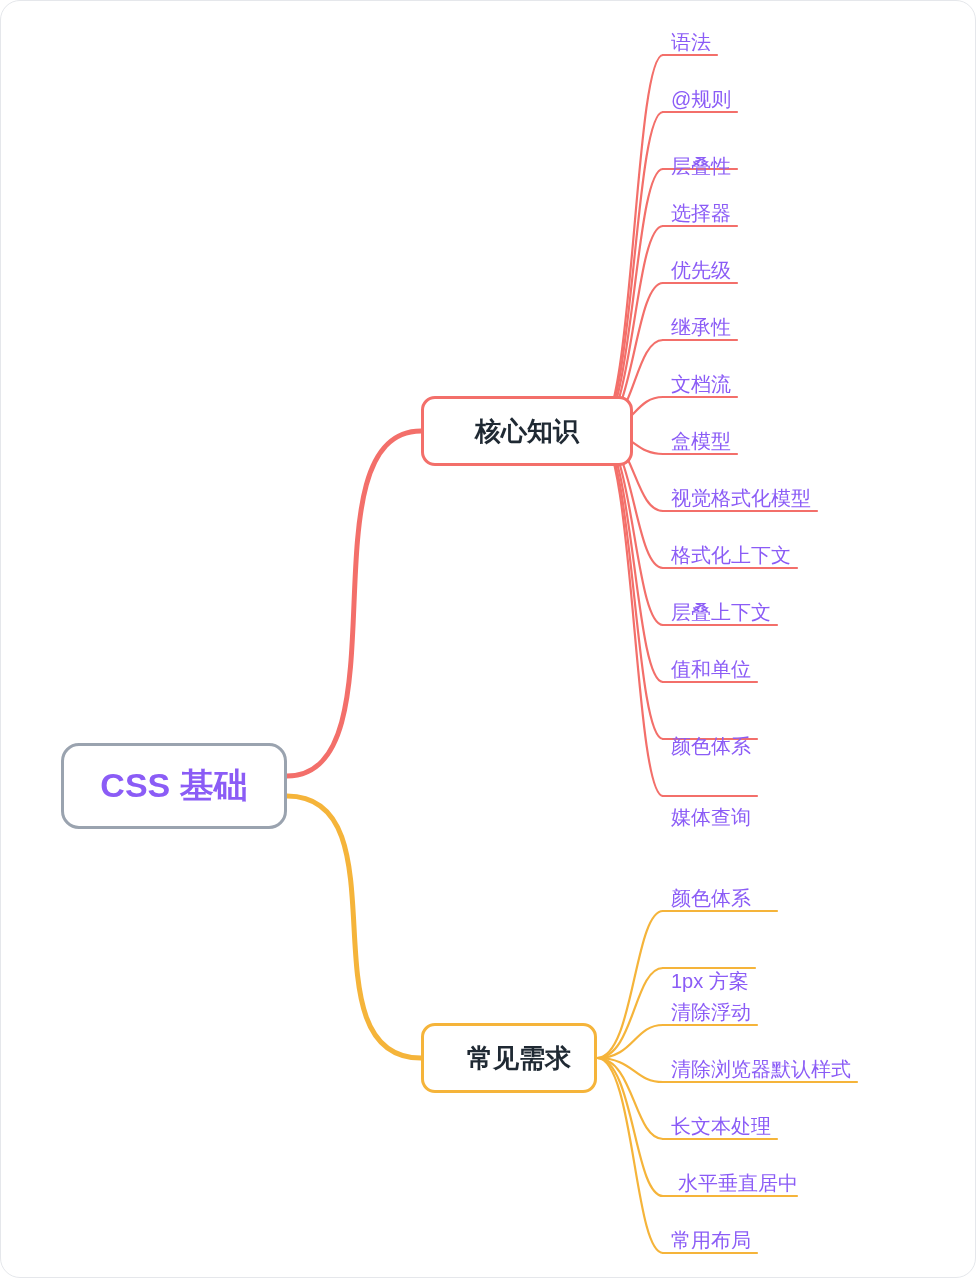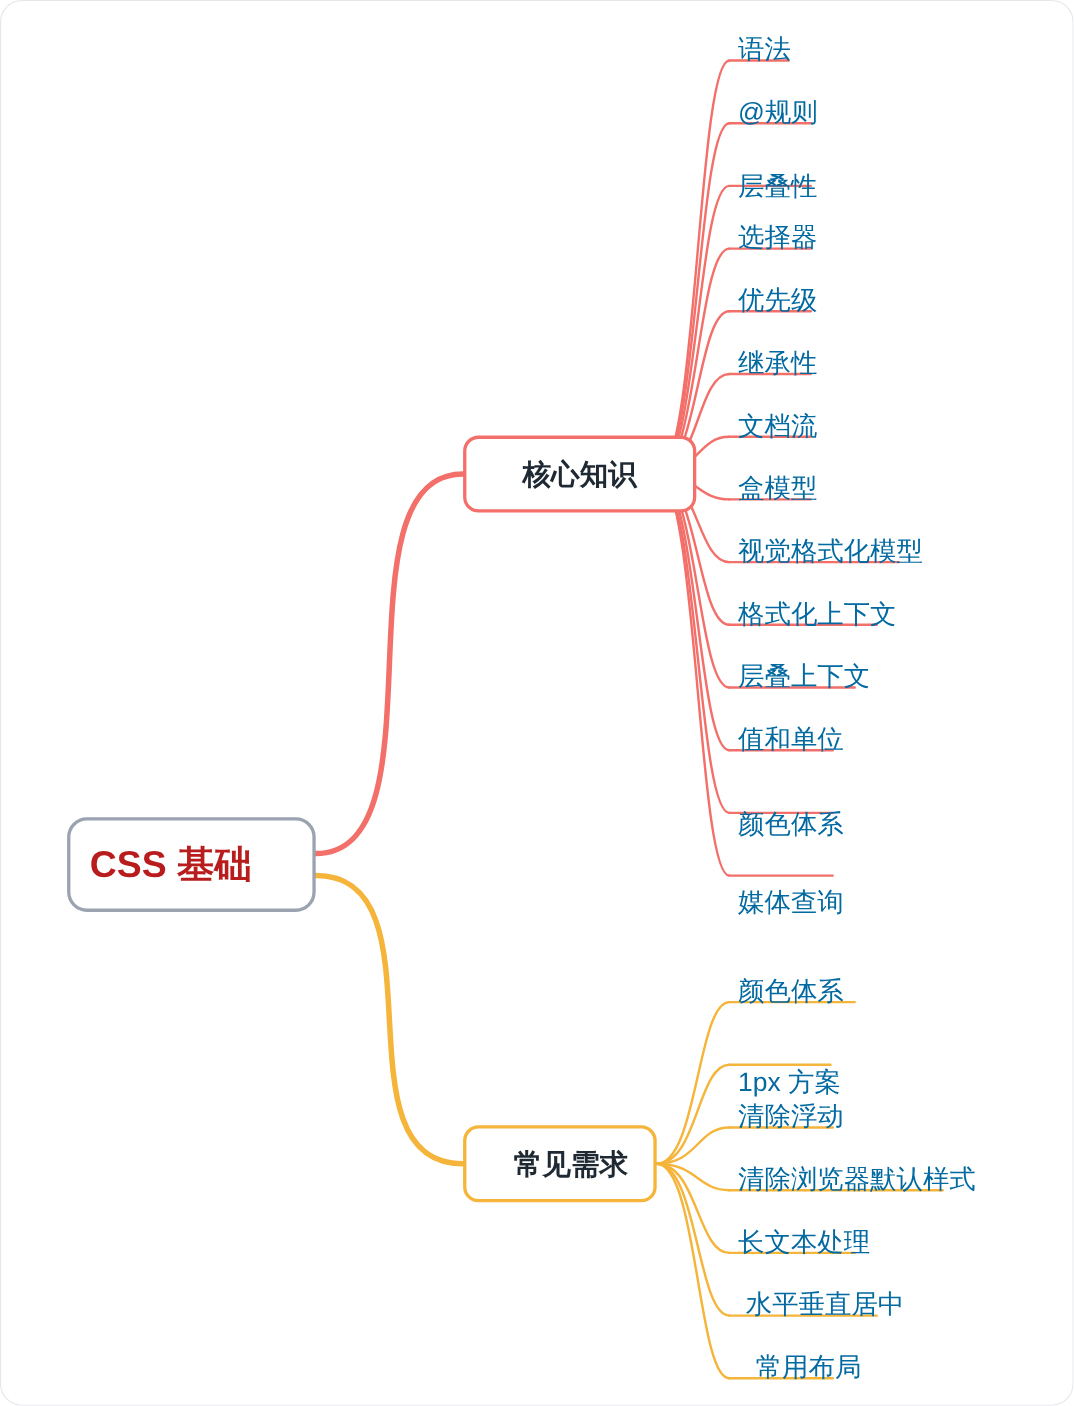--- a/index.html
+++ b/index.html
@@ -1,23 +1,23 @@
 <!DOCTYPE html>
 <html><head>
 <meta charset="utf-8">
 <style>
   html,body{margin:0;padding:0;background:#fff;font-family:"PingFang SC","Microsoft YaHei","Helvetica Neue",Arial,sans-serif;}
   .canvas{position:relative;width:976px;height:1278px;background:#fff;border:1px solid #e5e7eb;border-radius:20px;box-sizing:border-box;overflow:hidden;}
   svg.connectors{position:absolute;inset:0;width:976px;height:1278px;pointer-events:none;}
   .node{position:absolute;box-sizing:border-box;border-radius:14px;display:flex;align-items:center;justify-content:center;background:#fff;white-space:nowrap;}
-  .root{border:3px solid #9aa3af;font-size:34px;font-weight:700;color:#b91c1c;padding:22px 55px;border-radius:18px;justify-content:flex-end;}
+  .root{border:3px solid #9aa3af;font-size:34px;font-weight:700;color:#8b5cf6;padding:22px 55px;border-radius:18px;}
   .branch{font-size:26px;font-weight:600;color:#1f2933;padding:18px 28px;}
   .branch.red{border:3px solid #f36f6a;}
   .branch.orange{border:3px solid #f5b43a;}
-  .leaf{position:absolute;font-size:24px;color:#0369a1;white-space:nowrap;}
+  .leaf{position:absolute;font-size:20px;color:#8b5cf6;white-space:nowrap;}
 </style>
 </head>
 <body>
 
 <div class="canvas">
   <svg class="connectors">
       <path d="M 286 775 C 406 775, 300 430, 420 430" fill="none" stroke="#f36f6a" stroke-width="5" stroke-linecap="round"></path>
       <path d="M 286 795 C 406 795, 300 1057, 420 1057" fill="none" stroke="#f5b43a" stroke-width="5" stroke-linecap="round"></path>
       <path d="M 596 430 C 633 430, 633 54, 662 54" fill="none" stroke="#f36f6a" stroke-width="2.2" stroke-linecap="round"></path>
       <path d="M 596 430 C 633 430, 633 111, 662 111" fill="none" stroke="#f36f6a" stroke-width="2.2" stroke-linecap="round"></path>
@@ -87,14 +87,14 @@
     <span class="leaf" style="left: 670px; top: 598px;">层叠上下文</span>
     <span class="leaf" style="left: 670px; top: 655px;">值和单位</span>
     <span class="leaf" style="left: 670px; top: 732px; text-align: center;">颜色体系</span>
     <span class="leaf" style="left: 670px; top: 803px;">媒体查询</span>
     <span class="leaf" style="left: 670px; top: 884px;">颜色体系</span>
     <span class="leaf" style="left: 670px; top: 941px; margin-top: 26px;">1px 方案</span>
     <span class="leaf" style="left: 670px; top: 998px;">清除浮动</span>
     <span class="leaf" style="left: 670px; top: 1055px;">清除浏览器默认样式</span>
     <span class="leaf" style="left: 670px; top: 1112px;">长文本处理</span>
     <span class="leaf" style="left: 677px; top: 1169px; text-align: right;">水平垂直居中</span>
-    <span class="leaf" style="left: 670px; top: 1226px; margin-left: 16px;">常用布局</span>
+    <span class="leaf" style="left: 670px; top: 1226px;">常用布局</span>
   </div>
 
 </body></html>

